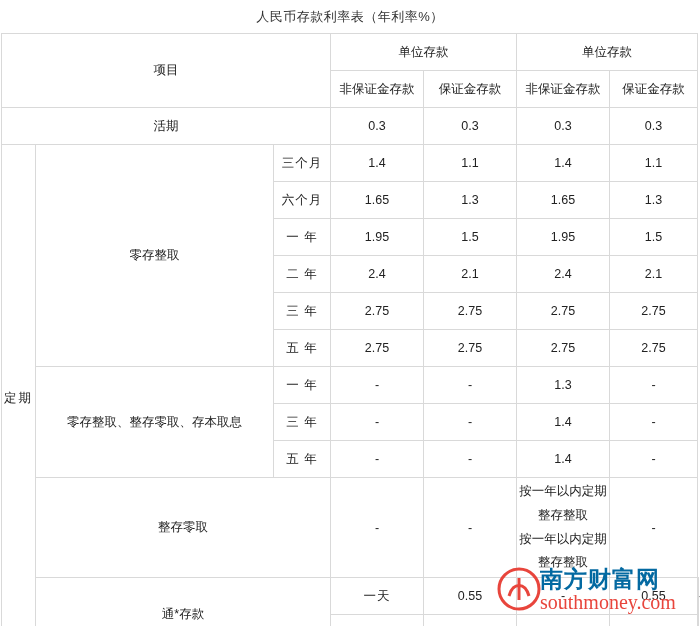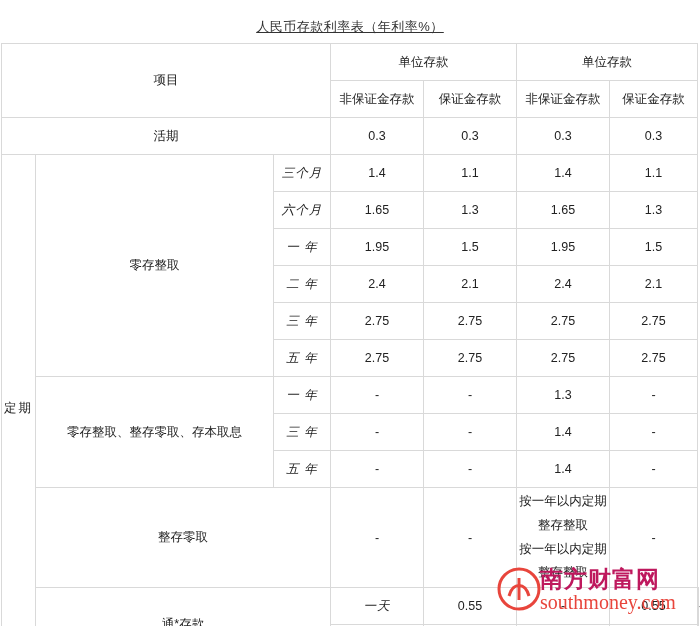--- a/index.html
+++ b/index.html
@@ -18,23 +18,22 @@
   .page {
     width: 700px;
     height: 626px;
     position: relative;
     box-sizing: border-box;
   }
   .title {
     text-align: center;
     font-size: 13px;
     color: #333;
-    padding: 18px 0 7px 0;
+    padding: 8px 0 7px 0;
     letter-spacing: 0.5px;
-    text-decoration: underline;
   }
   table.rate {
     border-collapse: collapse;
     width: 698px;
     margin: 0 1px;
     table-layout: fixed;
   }
   table.rate td {
     border: 1px solid #d9d9d9;
     text-align: center;
@@ -61,21 +60,20 @@
     letter-spacing: 2px;
     width: 34px;
   }
   .vert-inner {
     display: inline-block;
     line-height: 1.15;
   }
   .term {
     font-size: 12.5px;
     letter-spacing: 1px;
-    font-style: italic;
   }
   .num {
     font-size: 12.5px;
   }
   .dash {
     font-size: 12.5px;
     color: #222;
   }
   .twoline {
     line-height: 1.9;
@@ -99,21 +97,21 @@
     top: 2px;
     width: 46px;
     height: 46px;
   }
   .wm-cn {
     position: absolute;
     left: 44px;
     top: 0px;
     font-size: 23px;
     font-weight: bold;
-    color: #be185d;
+    color: #0369a1;
     letter-spacing: 1px;
     font-family: "Liberation Serif", "DejaVu Serif", serif;
   }
   .wm-en {
     position: absolute;
     left: 44px;
     top: 27px;
     font-size: 20px;
     color: #e8453c;
     font-family: "Liberation Serif", "DejaVu Serif", serif;

